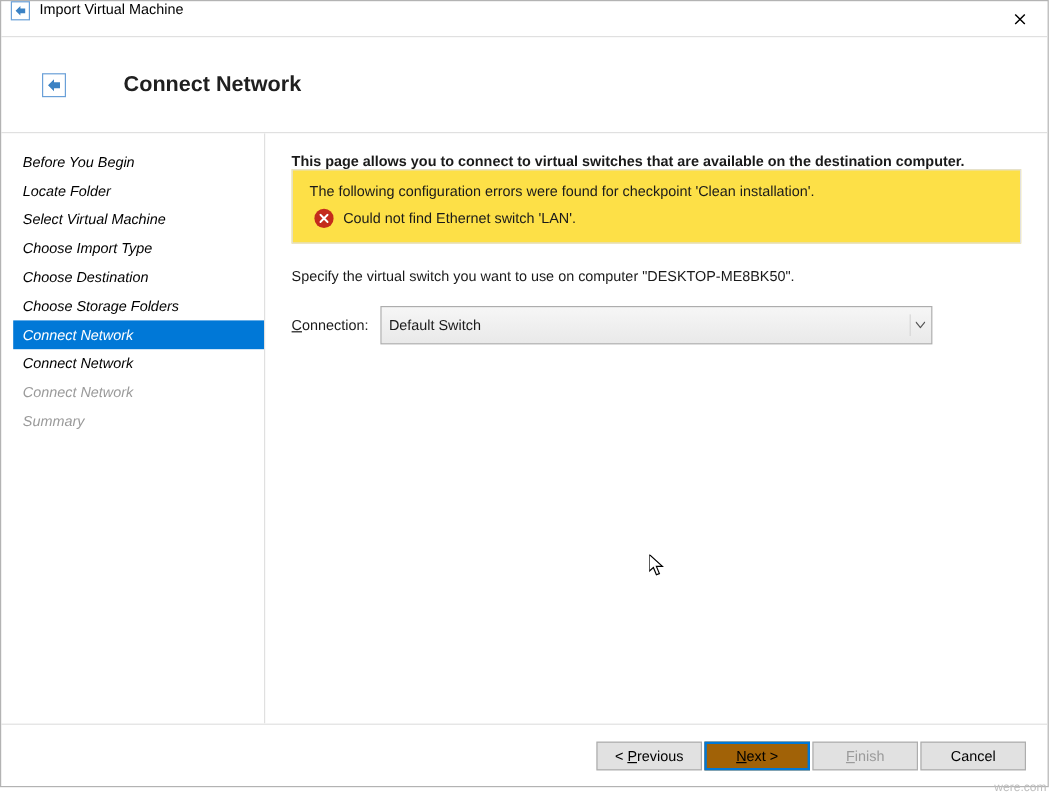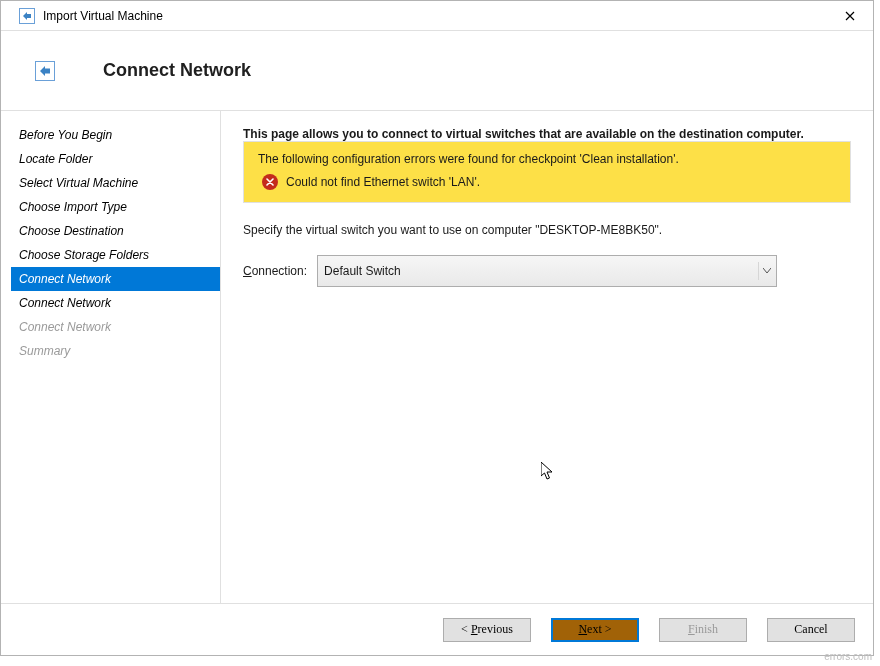--- a/index.html
+++ b/index.html
@@ -16,22 +16,22 @@
       width: 874px;
       height: 656px;
       border: 1px solid #b3b3b3;
       display: flex;
       flex-direction: column;
       background: #fff;
     }
     .titlebar {
       height: 30px;
       display: flex;
-      align-items: center;
-      padding: 0 0 0 18px;
+      align-items: flex-start;
+      padding: 0 0 0 8px;
       border-bottom: 1px solid #e0e0e0;
     }
     .titlebar .app-icon {
       width: 16px; height: 16px;
       border: 1px solid #6aa0d8;
       display: flex; align-items: center; justify-content: center;
       margin-right: 8px;
     }
     .titlebar .app-icon svg { width: 10px; height: 10px; }
     .titlebar .title { font-size: 12px; color: #000; flex: 1; }
@@ -127,24 +127,23 @@
       width: 16px; height: 18px;
       display: flex; align-items: center; justify-content: center;
       border-left: 1px solid #d6d6d6;
     }
     .select-wrap .chev svg { width: 8px; height: 6px; }
     .footer {
       height: 52px;
       display: flex;
       align-items: center;
       justify-content: flex-end;
-      gap: 20px;
+      gap: 2px;
       padding: 0 18px 0 0;
       border-top: 1px solid #e0e0e0;
-      font-family: Liberation Serif, serif;
     }
     .btn {
       min-width: 88px;
       height: 24px;
       border: 1px solid #adadad;
       background: #e1e1e1;
       font-size: 12px;
       font-family: inherit;
       padding: 0 12px;
       cursor: pointer;
@@ -251,13 +250,13 @@
     <button class="btn" disabled=""><span class="u">F</span><span>inish</span></button>
     <button class="btn">Cancel</button>
   </div>
 
 </div>
 
 <svg class="cursor" viewBox="0 0 16 20">
   <path d="M0 0 L0 14 L3.5 11 L6 17 L8.5 16 L6 10 L11 10 Z" fill="#fff" stroke="#000" stroke-width="1"></path>
 </svg>
 
-<div class="watermark">errors.com</div>
+<div class="watermark">were.com</div>
 
 </body></html>

